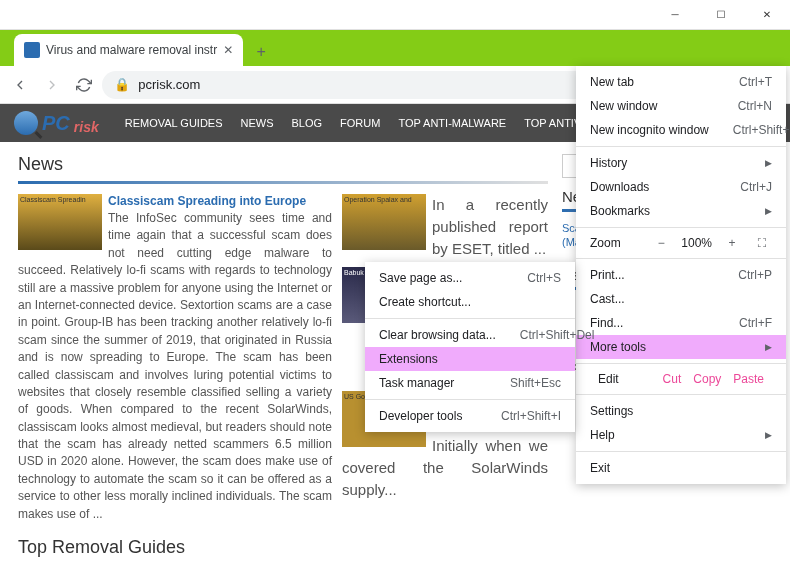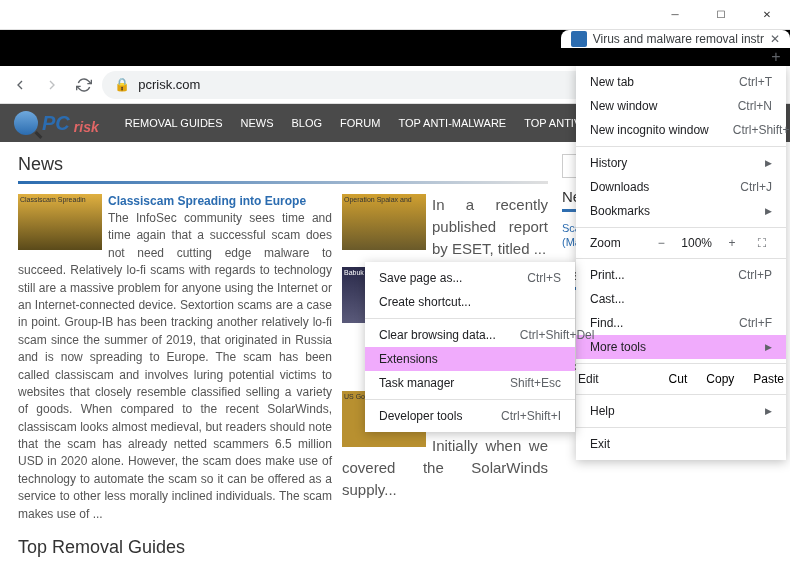--- a/index.html
+++ b/index.html
@@ -4,21 +4,21 @@
 <style>
 * { margin: 0; padding: 0; box-sizing: border-box; font-family: "Segoe UI", Arial, sans-serif; }
 body { width: 790px; height: 562px; overflow: hidden; background: #fff; position: relative; }
 
 
 .titlebar { height: 30px; background: #fff; display: flex; align-items: center; border-bottom: 1px solid #e0e0e0; }
 .window-controls { margin-left: auto; display: flex; }
 .win-btn { width: 46px; height: 30px; display: flex; align-items: center; justify-content: center; font-size: 10px; color: #333; }
 
 
-.tabbar { height: 36px; background: #000000; display: flex; align-items: flex-end; padding-left: 14px; flex-direction: column; }
+.tabbar { height: 36px; background: #84cc16; display: flex; align-items: flex-end; padding-left: 14px; }
 .tab { background: #fff; height: 32px; border-radius: 8px 8px 0 0; padding: 0 10px; display: flex; align-items: center; gap: 6px; font-size: 12px; color: #3c4043; min-width: 200px; }
 .tab-favicon { width: 16px; height: 16px; background: #2b6cb0; border-radius: 2px; }
 .tab-close { margin-left: auto; color: #5f6368; font-size: 12px; }
 .newtab { width: 28px; height: 28px; display: flex; align-items: center; justify-content: center; color: #5f6368; font-size: 16px; margin-left: 4px; }
 
 
 .toolbar { height: 38px; background: #fff; display: flex; align-items: center; padding: 0 6px; gap: 4px; border-bottom: 1px solid #e0e0e0; }
 .tbtn { width: 28px; height: 28px; display: flex; align-items: center; justify-content: center; color: #5f6368; border-radius: 14px; }
 .tbtn svg { width: 16px; height: 16px; }
 .addrbar { flex: 1; height: 28px; background: #f1f3f4; border-radius: 14px; display: flex; align-items: center; padding: 0 12px; gap: 8px; font-size: 13px; color: #202124; }
@@ -78,23 +78,23 @@
 
 .menu { position: absolute; background: #fff; box-shadow: 0 2px 10px rgba(0,0,0,.25); font-size: 12px; color: #202124; z-index: 100; padding: 4px 0; }
 .menu-item { display: flex; align-items: center; padding: 5px 14px; white-space: nowrap; }
 .menu-item .sc { margin-left: auto; color: #5f6368; padding-left: 24px; }
 .menu-item.hov { background: #f0abfc; }
 .menu-item .arrow { margin-left: auto; color: #5f6368; font-size: 9px; padding-left: 24px; }
 .menu-sep { height: 1px; background: #e0e0e0; margin: 4px 0; }
 .menu .zoom-row { display: flex; align-items: flex-end; padding: 4px 14px; gap: 10px; }
 .menu .zoom-row .zlabel { margin-right: auto; }
 .menu .zoom-row .zbtn { width: 20px; text-align: center; color: #5f6368; }
-.menu .edit-row { display: flex; align-items: center; padding: 4px 2px; gap: 19px; }
+.menu .edit-row { display: flex; align-items: center; padding: 4px 22px; gap: 12px; }
 .menu .edit-row .elabel { margin-right: auto; }
-.menu .edit-row .ebtn { color: #000000; }
+.menu .edit-row .ebtn { color: #ec4899; }
 
 #main-menu { top: 66px; right: 4px; width: 210px; }
 #submenu { top: 262px; left: 365px; width: 210px; }
 
 </style>
 </head>
 <body>
 
 <div class="titlebar">
   <div class="window-controls">
@@ -295,20 +295,23 @@
     </div>
   <div class="menu-sep"></div>
   <div class="edit-row">
     <span class="elabel">Edit</span>
     <span class="ebtn">Cut</span>
     <span class="ebtn">Copy</span>
     <span class="ebtn">Paste</span>
   </div>
   <div class="menu-sep"></div>
   <div class="menu-item">
+      <span>Settings</span>
+    </div>
+  <div class="menu-item">
       <span>Help</span>
       <span class="arrow">▶</span>
     </div>
   <div class="menu-sep"></div>
   <div class="menu-item">
       <span>Exit</span>
     </div>
 </div>
 
 <div id="submenu" class="menu">

